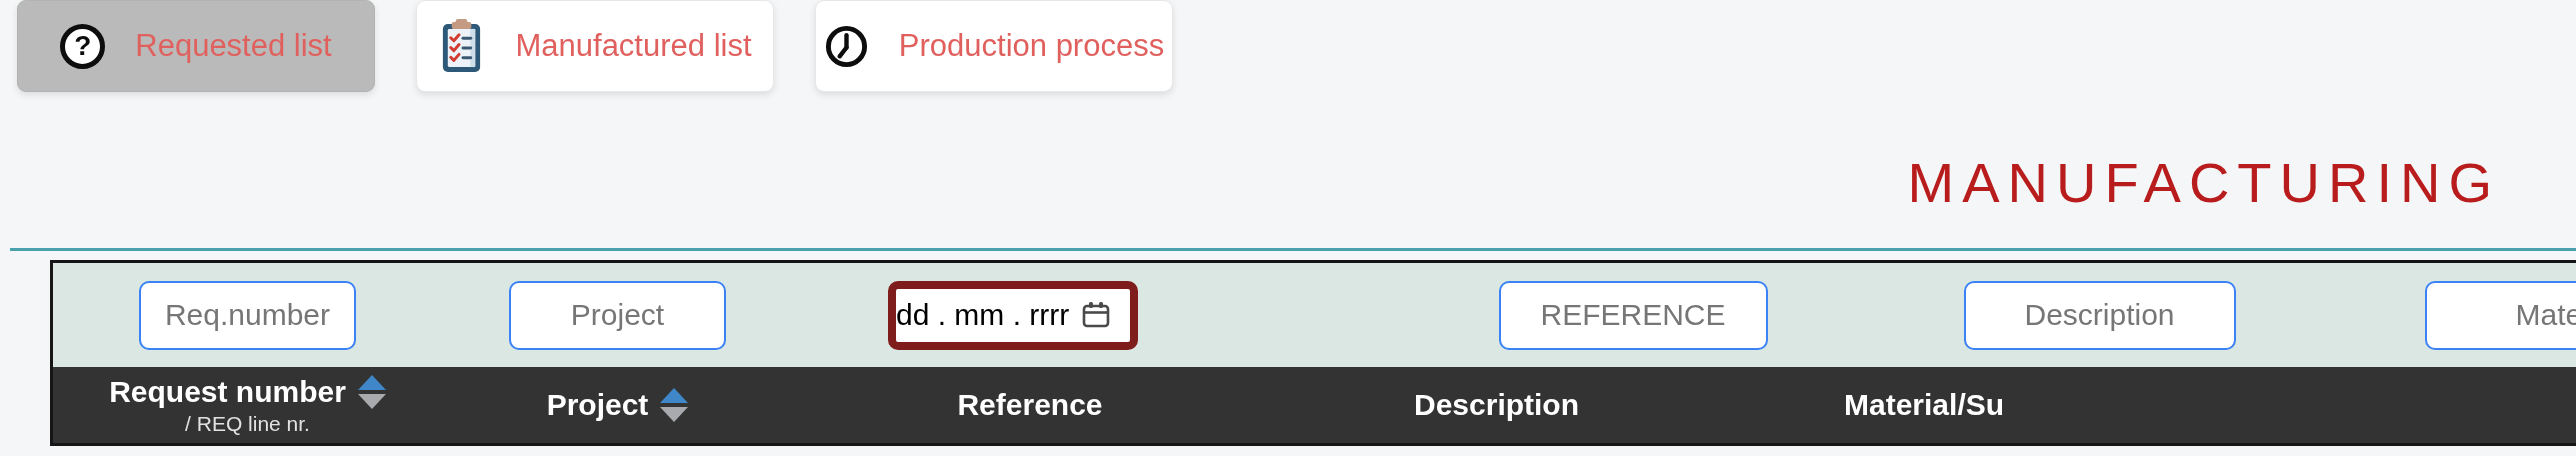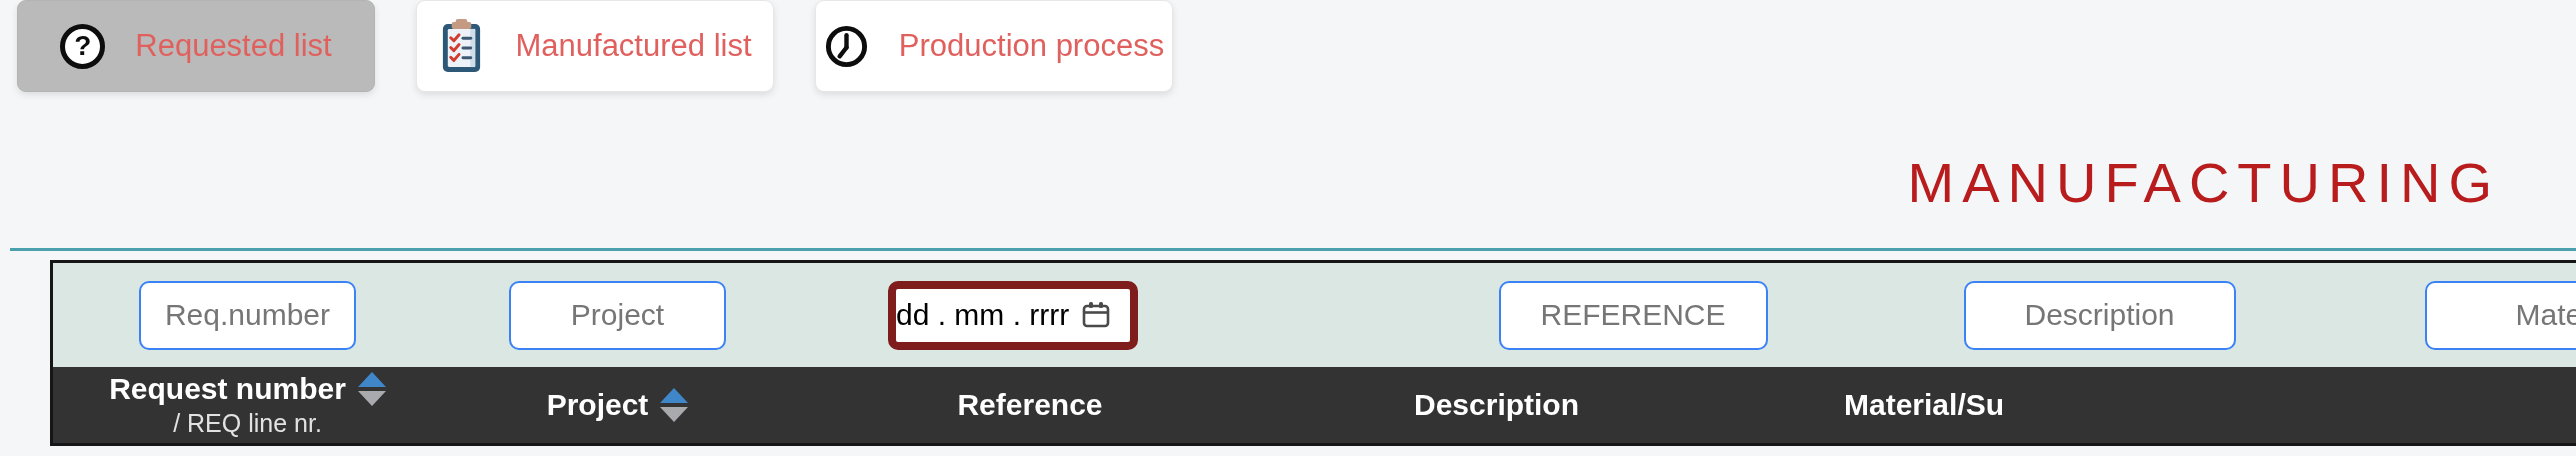--- a/index.html
+++ b/index.html
@@ -51,21 +51,21 @@
   }
   .filter-input::placeholder{color:#767676;opacity:1;}
   .w220{width:217px;} .w272{width:269px;} .w275{width:272px;} .w320{width:316px;}
   .date-field{
     box-sizing:border-box;width:250px;height:69px;border:8px solid #7f1d1d;border-radius:10px;
     background:#fff;display:flex;align-items:center;justify-content:flex-start;gap:12px;
     font-size:30px;color:#000;cursor:text;white-space:nowrap;
   }
   .h-line{display:flex;align-items:center;gap:12px;}
   .h-label{font-size:30px;font-weight:700;white-space:nowrap;}
-  .h-sublabel{margin-top:3px;font-size:25px;font-weight:400;color:#e2e2e2;white-space:nowrap;}
+  .h-sublabel{margin-top:3px;font-size:21px;font-weight:400;color:#e2e2e2;white-space:nowrap;}
   .sort{display:flex;flex-direction:column;gap:4px;cursor:pointer;}
   .sort .up{width:0;height:0;border-left:14px solid transparent;border-right:14px solid transparent;border-bottom:15px solid #3f87c8;}
   .sort .down{width:0;height:0;border-left:14px solid transparent;border-right:14px solid transparent;border-top:15px solid #a8aaad;}
   svg{display:block;}
 </style>
 </head>
 <body>
 
 <div class="tabbar">
   <div class="tab active">

